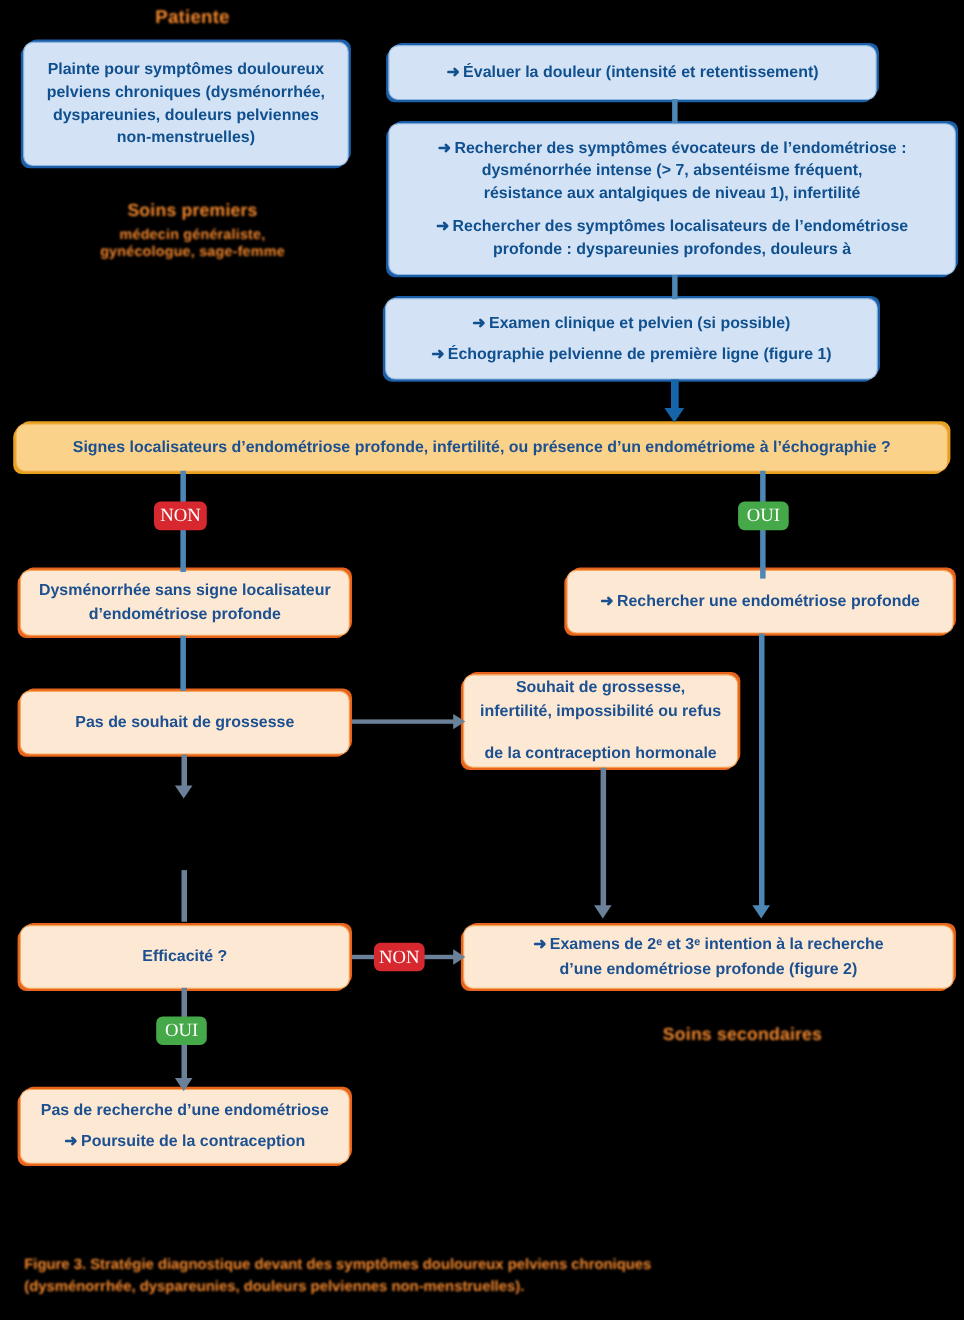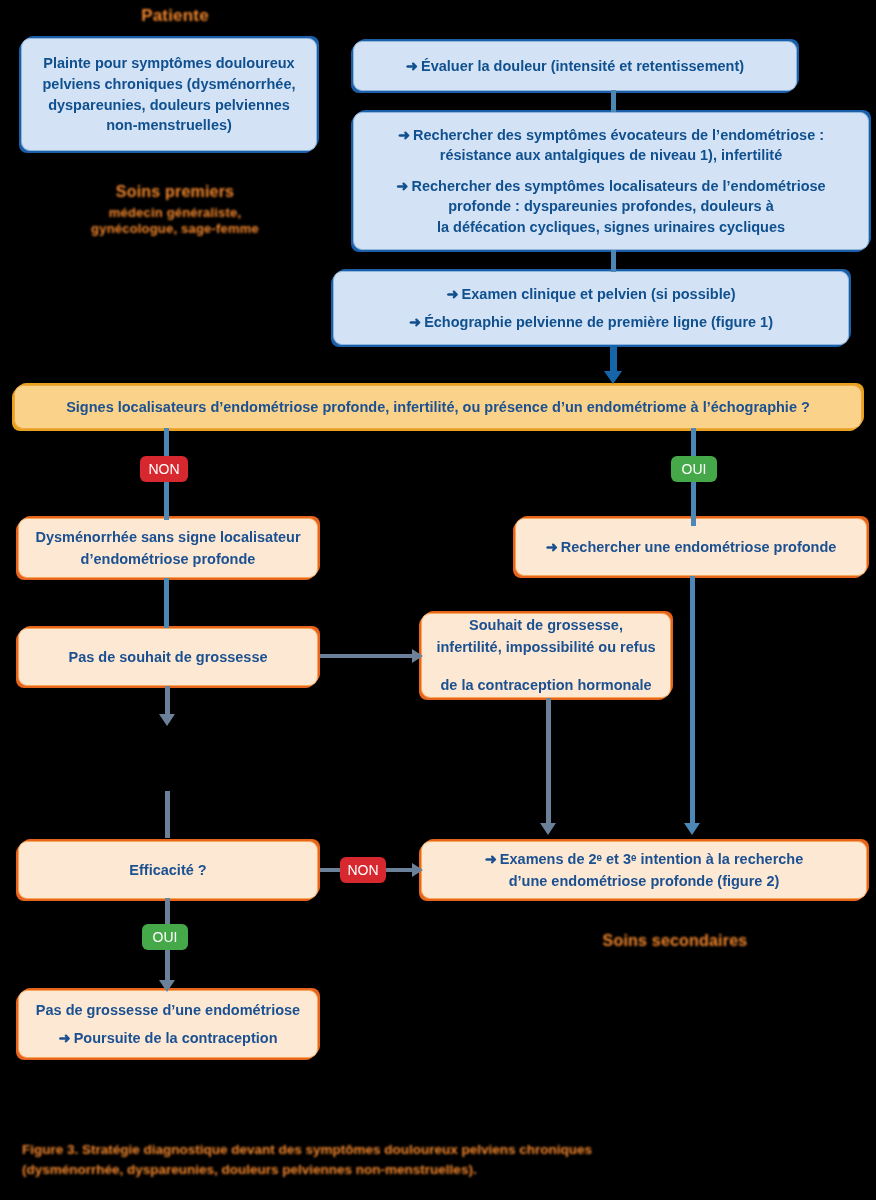--- a/index.html
+++ b/index.html
@@ -90,23 +90,24 @@
 
   
   .badge {
     position: absolute;
     box-sizing: border-box;
     display: flex;
     align-items: center;
     justify-content: center;
     color: #ffffff;
     font-weight: normal;
-    font-size: 14px;
+    font-size: 17px;
     border-radius: 6px;
     z-index: 6;
+    font-family: Liberation Serif, serif;
   }
   .badge-non { background: #d8282f; }
   .badge-oui { background: #45a849; }
 
   
   .conn {
     position: absolute;
     z-index: 1;
   }
   .conn-v {
@@ -211,29 +212,29 @@
   <div class="node node-blue" style="left:353px; top:41px; width:444px; height:50px;">
     <p>
       <span class="arrow-glyph">➜</span><span>Évaluer la douleur (intensité et retentissement)</span>
     </p>
   </div>
 
   <div class="node node-blue" style="left:353px; top:112px; width:516px; height:138px; justify-content:center;">
     <p>
       <span class="arrow-glyph">➜</span><span>Rechercher des symptômes évocateurs de l’endométriose :</span>
     </p>
+    <p style="margin-top:2px;">dysménorrhée intense (&gt; 7, absentéisme fréquent,</p>
     <p style="margin-top:2px;">résistance aux antalgiques de niveau 1), infertilité</p>
     <p style="margin-top:12px;">
       <span class="arrow-glyph">➜</span><span>Rechercher des symptômes localisateurs de l’endométriose</span>
     </p>
     <p style="margin-top:2px;">profonde : dyspareunies profondes, douleurs à</p>
-    <p style="margin-top:2px;">la défécation cycliques, signes urinaires cycliques</p>
-  </div>
-
-  <div class="node node-blue" style="left:333px; top:271px; width:516px; height:74px;">
+  </div>
+
+  <div class="node node-blue" style="left:350px; top:271px; width:448px; height:74px;">
     <p>
       <span class="arrow-glyph">➜</span><span>Examen clinique et pelvien (si possible)</span>
     </p>
     <p style="margin-top:9px;">
       <span class="arrow-glyph">➜</span><span>Échographie pelvienne de première ligne (figure 1)</span>
     </p>
   </div>
 
   <div class="node node-orangebar" style="left:14px; top:385px; width:848px; height:44px;">
     <p>Signes localisateurs d’endométriose profonde, infertilité, ou présence d’un endométriome à l’échographie ?</p>
@@ -274,21 +275,21 @@
   <div class="badge badge-oui" style="left:142px; top:924px; width:46px; height:26px;">OUI</div>
 
   <div class="node node-peach" style="left:421px; top:841px; width:446px; height:58px;">
     <p>
       <span class="arrow-glyph">➜</span><span>Examens de 2ᵉ et 3ᵉ intention à la recherche</span>
     </p>
     <p style="margin-top:3px;">d’une endométriose profonde (figure 2)</p>
   </div>
 
   <div class="node node-peach" style="left:18px; top:990px; width:300px; height:68px;">
-    <p>Pas de grossesse d’une endométriose</p>
+    <p>Pas de recherche d’une endométriose</p>
     <p style="margin-top:9px;">
       <span class="arrow-glyph">➜</span><span>Poursuite de la contraception</span>
     </p>
   </div>
 
   <div class="caption" style="left:22px; top:1140px; width:700px;">Figure 3. Stratégie diagnostique devant des symptômes douloureux pelviens chroniques</div>
   <div class="caption" style="left:22px; top:1160px; width:700px;">(dysménorrhée, dyspareunies, douleurs pelviennes non-menstruelles).</div>
 
 </div>
 

